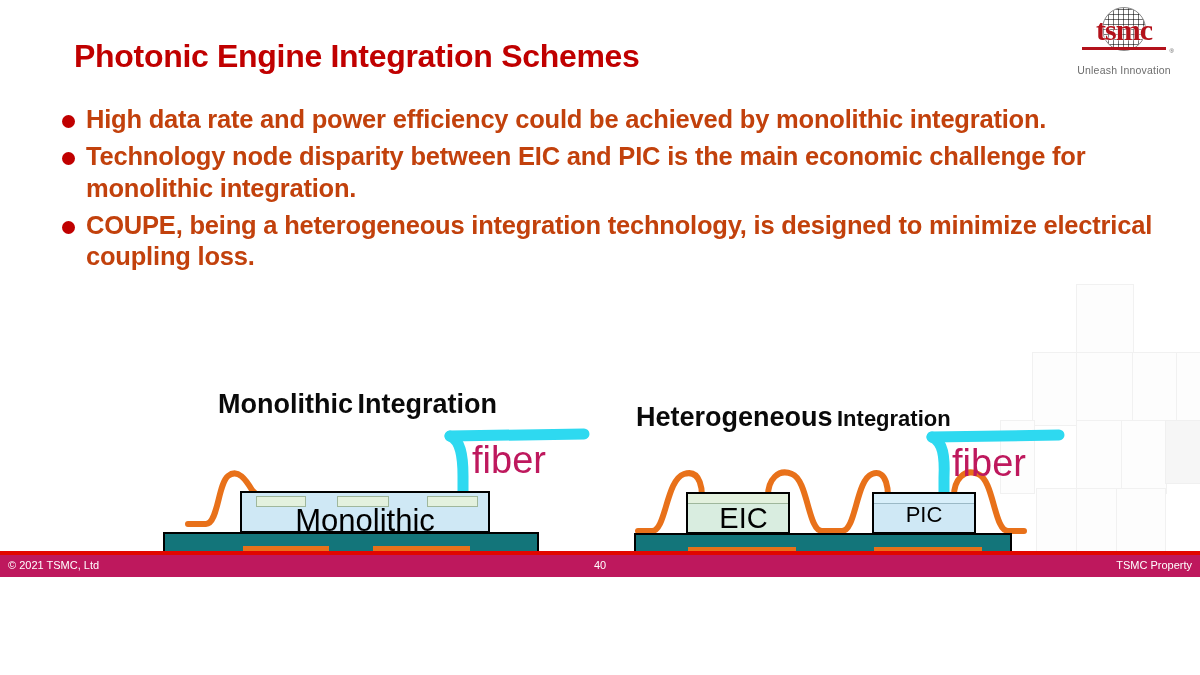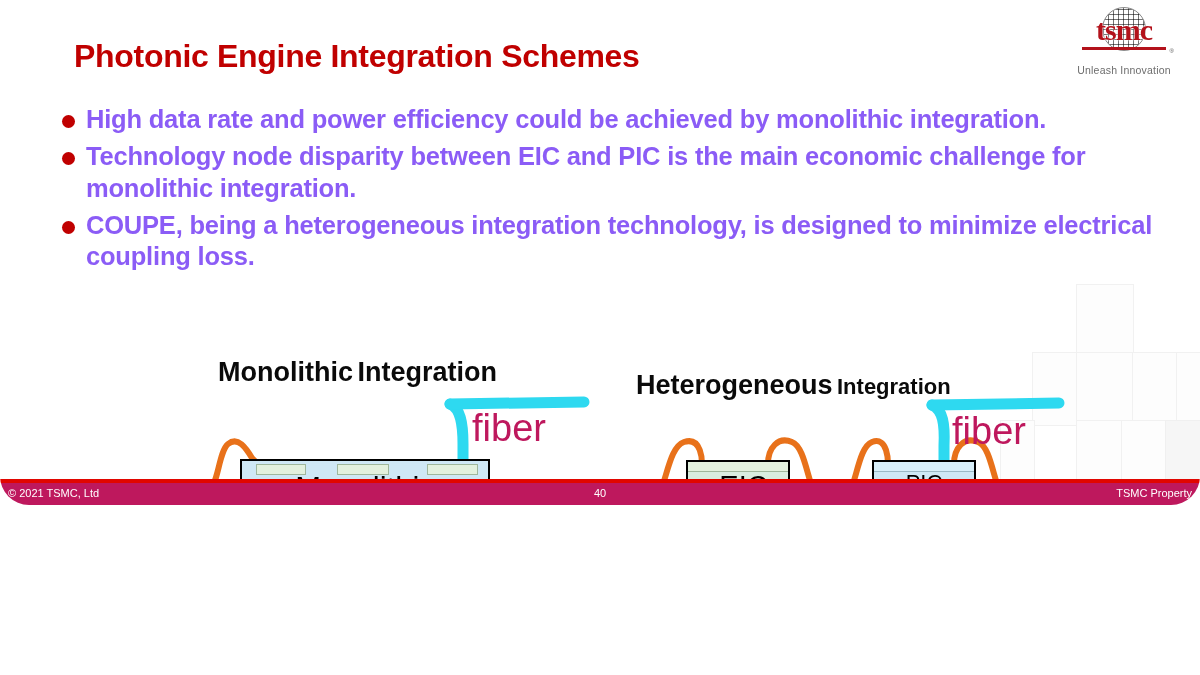--- a/index.html
+++ b/index.html
@@ -3,25 +3,24 @@
 <meta charset="utf-8">
 <style>
   html, body {
     margin: 0;
     padding: 0;
     background: #ffffff;
   }
   #slide {
     position: relative;
     width: 1200px;
-    height: 505px;
+    height: 577px;
     background: #ffffff;
     overflow: hidden;
     font-family: "Liberation Sans", sans-serif;
-    border-radius: 29px;
   }
 
   
   .wm {
     position: absolute;
     border: 1px solid #f1f1f1;
     background: #fdfdfd;
     pointer-events: none;
   }
   .wm.shade { background: #f6f6f6; border-color: #f0f0f0; }
@@ -106,36 +105,36 @@
     left: 56px;
     top: 104px;
     width: 1110px;
   }
   .bullet {
     position: relative;
     padding-left: 30px;
     margin-bottom: 6px;
     font-size: 25.5px;
     font-weight: bold;
-    color: #8b5cf6;
+    color: #c2410c;
     line-height: 1.23;
     letter-spacing: -0.2px;
   }
   .bullet .dot {
     position: absolute;
     left: 6px;
     top: 11px;
     width: 13px;
     height: 13px;
     border-radius: 50%;
     background: #C00000;
   }
 
   
-  .diagram { position: absolute; }
+  .diagram { position: absolute; margin-top: 32px; }
   .dg-title {
     position: absolute;
     font-weight: bold;
     color: #0a0a0a;
     white-space: nowrap;
   }
   .dg-title .big  { font-size: 27px; }
   .dg-title .small{ font-size: 22px; }
 
   .substrate {

